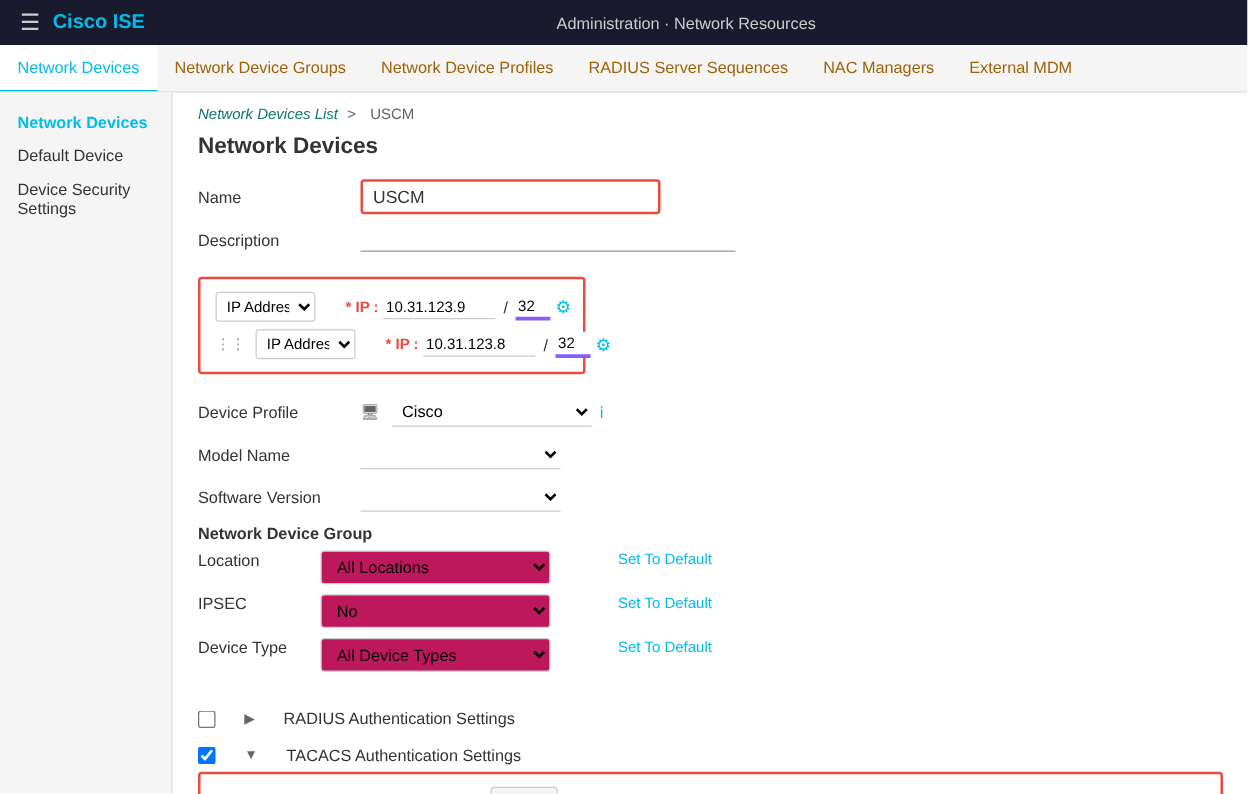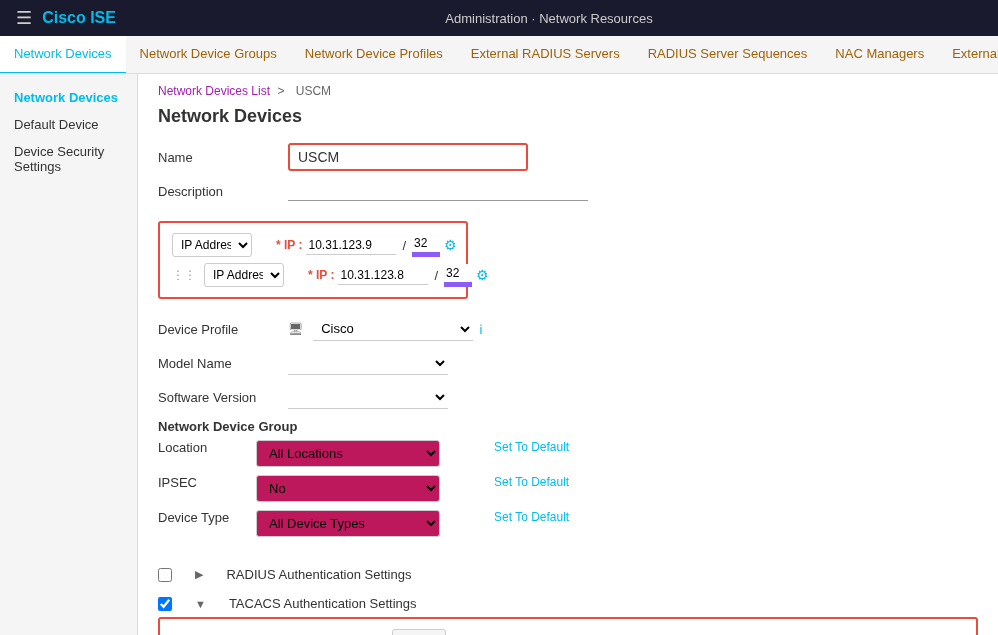--- a/index.html
+++ b/index.html
@@ -38,21 +38,21 @@
     .sidebar-item {
       padding: 6px 14px; font-size: 13px; cursor: pointer; color: #333;
     }
     .sidebar-item.active { color: #00bceb; font-weight: bold; }
 
     
     .main-content { flex: 1; overflow-y: auto; padding: 10px 20px 20px 20px; background: #fff; }
 
     
     .breadcrumb { font-size: 12px; color: #666; margin-bottom: 8px; }
-    .breadcrumb a { color: #a21caf; text-decoration: none; }
+    .breadcrumb a { color: #0f766e; text-decoration: none; font-style: italic; }
     .breadcrumb span { margin: 0 4px; }
 
     
     .page-title { font-size: 18px; font-weight: bold; color: #333; margin-bottom: 16px; }
 
     
     .form-row { display: flex; align-items: center; margin-bottom: 10px; }
     .form-label { width: 130px; font-size: 13px; color: #333; flex-shrink: 0; }
     .form-control-wrap { flex: 1; }
 
@@ -82,21 +82,21 @@
       border: 1px solid #ccc; border-radius: 3px; font-size: 12px;
       padding: 3px 4px; width: 80px; background: #fff;
     }
     .ip-label { font-size: 12px; color: #e74c3c; font-weight: bold; white-space: nowrap; margin-left: 20px; }
     .ip-input {
       border: none; border-bottom: 1px solid #ccc; outline: none;
       font-size: 12px; width: 90px; padding: 2px 2px;
     }
     .ip-slash { font-size: 13px; margin: 0 2px; }
     .ip-prefix {
-      border: none; border-bottom: 5px solid #8b5cf6; outline: none;
+      border: none; border-bottom: 3px solid #8b5cf6; outline: none;
       font-size: 12px; width: 28px; padding: 2px 2px;
     }
     .gear-icon { color: #00bceb; font-size: 14px; cursor: pointer; }
     .drag-icon { color: #999; font-size: 12px; cursor: grab; margin-right: 4px; }
 
     
     .select-wrap {
       display: flex; align-items: center; gap: 6px;
     }
     .form-select {
@@ -160,21 +160,20 @@
     <span class="top-bar-logo">Cisco ISE</span>
   </div>
   <span class="top-bar-title">Administration · Network Resources</span>
   <span></span>
 </div>
 
 <div class="nav-tabs">
   <div class="nav-tab active">Network Devices</div>
   <div class="nav-tab">Network Device Groups</div>
   <div class="nav-tab">Network Device Profiles</div>
-  <div class="nav-tab">External RADIUS Servers</div>
   <div class="nav-tab">RADIUS Server Sequences</div>
   <div class="nav-tab">NAC Managers</div>
   <div class="nav-tab">External MDM</div>
 
 </div>
 
 <div class="layout">
 
   <div class="sidebar">
     <div class="sidebar-item active">Network Devices</div>

